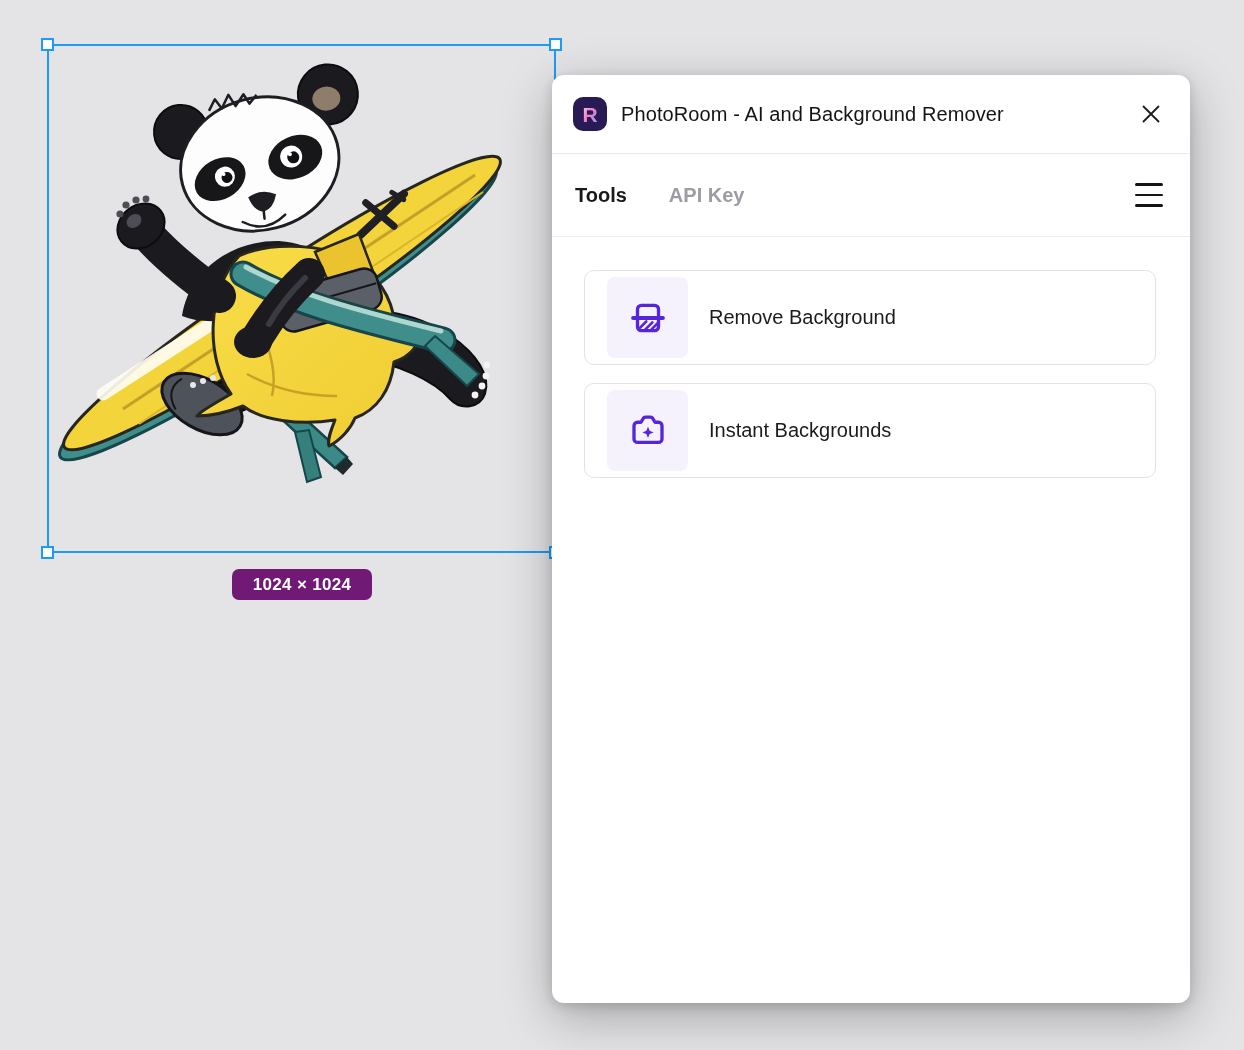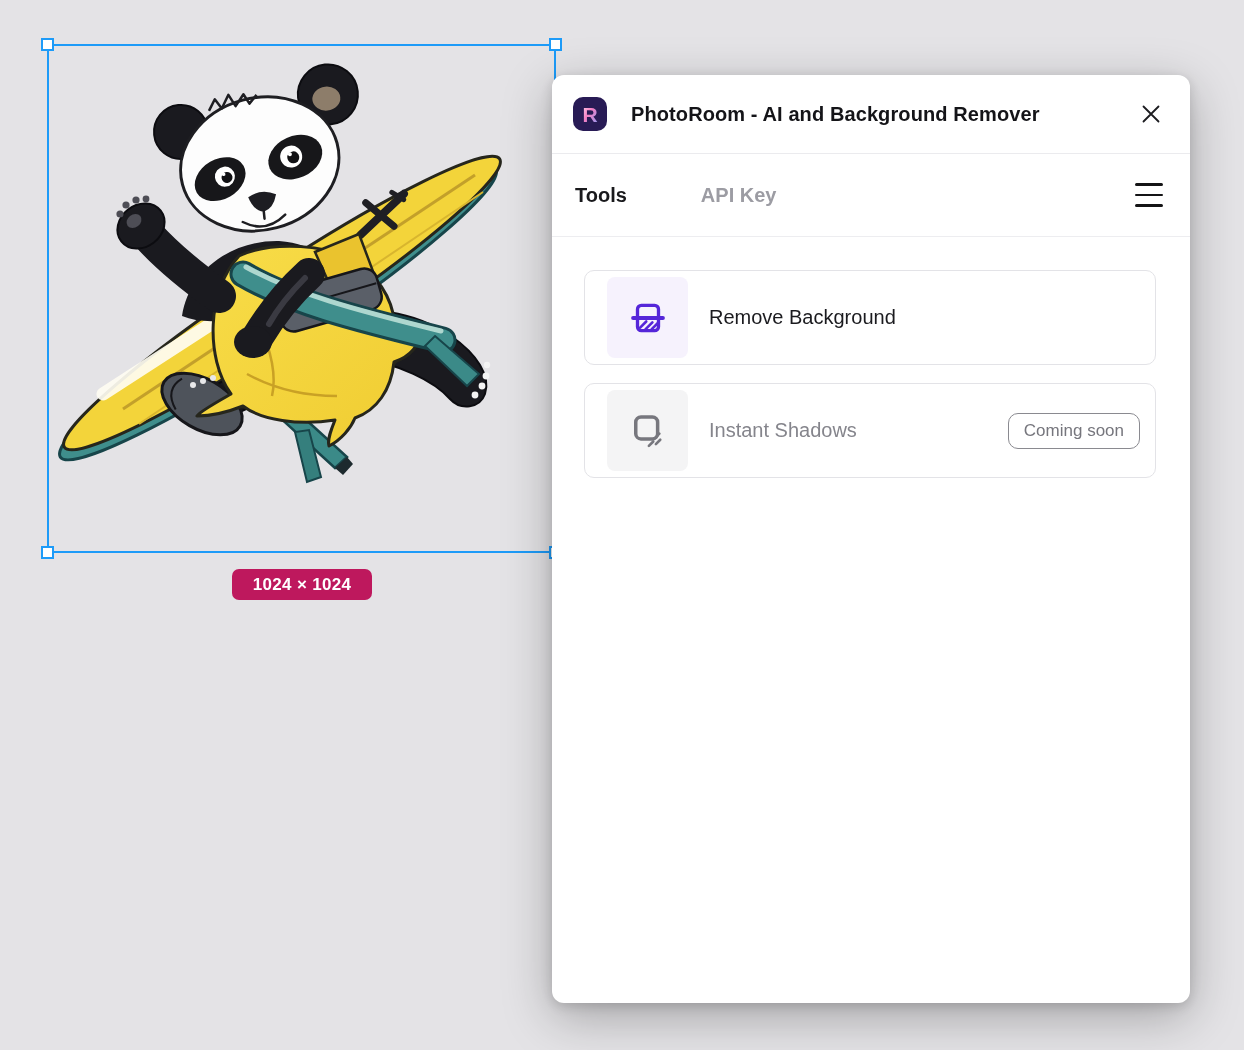--- a/index.html
+++ b/index.html
@@ -20,46 +20,45 @@
     position:absolute;width:13px;height:13px;background:#ffffff;
     border:2px solid #1d9bf8;box-sizing:border-box;
   }
   .handle.tl{left:-8px;top:-8px;}
   .handle.tr{right:-8px;top:-8px;}
   .handle.bl{left:-8px;bottom:-8px;}
   .handle.br{right:-8px;bottom:-8px;}
 
   .dim-badge{
     position:absolute;left:232px;top:569px;min-width:116px;height:31px;
-    background:#be185d;border-radius:7px;color:#fff;
+    background:#701a75;border-radius:7px;color:#fff;
     font-size:17px;font-weight:700;line-height:31px;text-align:center;
     padding:0 12px;letter-spacing:.3px;
   }
 
   
   .modal{
     position:absolute;left:552px;top:75px;width:638px;height:928px;
     background:#ffffff;border-radius:12px;
     box-shadow:0 14px 50px rgba(0,0,0,.28), 0 3px 12px rgba(0,0,0,.14);
   }
   .modal-header{
     height:78px;display:flex;align-items:center;padding:0 26px 0 21px;
     border-bottom:1px solid #ebebee;
   }
   .logo{width:34px;height:34px;flex:0 0 34px;}
   .modal-title{
-    margin-left:24px;font-size:20px;font-weight:700;color:#141418;
+    margin-left:14px;font-size:20px;font-weight:400;color:#141418;
     letter-spacing:.1px;flex:1;white-space:nowrap;
   }
   .close-btn{width:26px;height:26px;display:flex;align-items:center;justify-content:center;cursor:pointer;}
 
   .tab-row{
     height:82px;display:flex;align-items:center;padding:0 27px 0 23px;
     border-bottom:1px solid #ededf0;
-    gap:32px;
   }
   .tab{font-size:20px;cursor:pointer;}
   .tab.active{font-weight:700;color:#19191c;}
   .tab.inactive{font-weight:600;color:#9c9ca3;margin-left:42px;}
   .menu-btn{margin-left:auto;width:28px;height:24px;display:flex;flex-direction:column;justify-content:space-between;padding:1px 0;cursor:pointer;}
   .menu-btn span{display:block;height:2.6px;background:#141416;border-radius:2px;}
 
   .cards{padding:33px 34px 0 32px;}
   .card{
     height:95px;border:1px solid #e3e3e7;border-radius:10px;
@@ -234,26 +233,25 @@
         <svg width="42" height="42" viewBox="0 0 24 24" fill="none" stroke="currentColor" stroke-width="1.9" stroke-linecap="round" stroke-linejoin="round">
           <path d="M6 12 L6 7 a2.2 2.2 0 0 1 2.2-2.2 h7.6 A2.2 2.2 0 0 1 18 7 L18 12"></path>
           <path d="M6 12 L6 17 a2.2 2.2 0 0 0 2.2 2.2 h7.6 A2.2 2.2 0 0 0 18 17 L18 12"></path>
           <path d="M3.5 12 H20.5" stroke-width="2.3"></path>
           <path d="M7.5 17.5 L11 14 M10.5 18.5 L14.5 14.5 M14 18.5 L17.5 15" stroke-width="1.5"></path>
         </svg>
       </div>
       <div class="card-label">Remove Background</div>
     </div>
 
-
-    <div class="card disabled">
-      <div class="icon-box gray">
-        <svg width="42" height="42" viewBox="0 0 24 24" fill="none" stroke="currentColor" stroke-width="2" stroke-linecap="round">
-          <rect x="5" y="4" width="12.5" height="12.5" rx="3"></rect>
-          <path d="M18.5 13.5 L15.5 16.5 M19 17 L16.5 19.5 M15 18 L12.5 20.5" stroke-width="1.5"></path>
+    <div class="card">
+      <div class="icon-box purple">
+        <svg width="42" height="42" viewBox="0 0 24 24" fill="none" stroke="currentColor" stroke-width="1.9" stroke-linecap="round" stroke-linejoin="round">
+          <path d="M4 9 a2 2 0 0 1 2-2 h2 l1.3-2.2 a1.4 1.4 0 0 1 1.2-.7 h3 a1.4 1.4 0 0 1 1.2 .7 L16 7 h2 a2 2 0 0 1 2 2 v7.5 a2 2 0 0 1-2 2 H6 a2 2 0 0 1-2-2 Z"></path>
+          <path d="M12 9.6 l0.95 2.25 2.25 0.95 -2.25 0.95 -0.95 2.25 -0.95-2.25 -2.25-0.95 2.25-0.95 Z" fill="currentColor" stroke="none"></path>
         </svg>
       </div>
-      <div class="card-label">Instant Shadows</div>
-      <div class="soon-badge">Coming soon</div>
-    </div>
+      <div class="card-label">Instant Backgrounds</div>
+    </div>
+
 
   </div>
 </div>
 
 </body></html>

